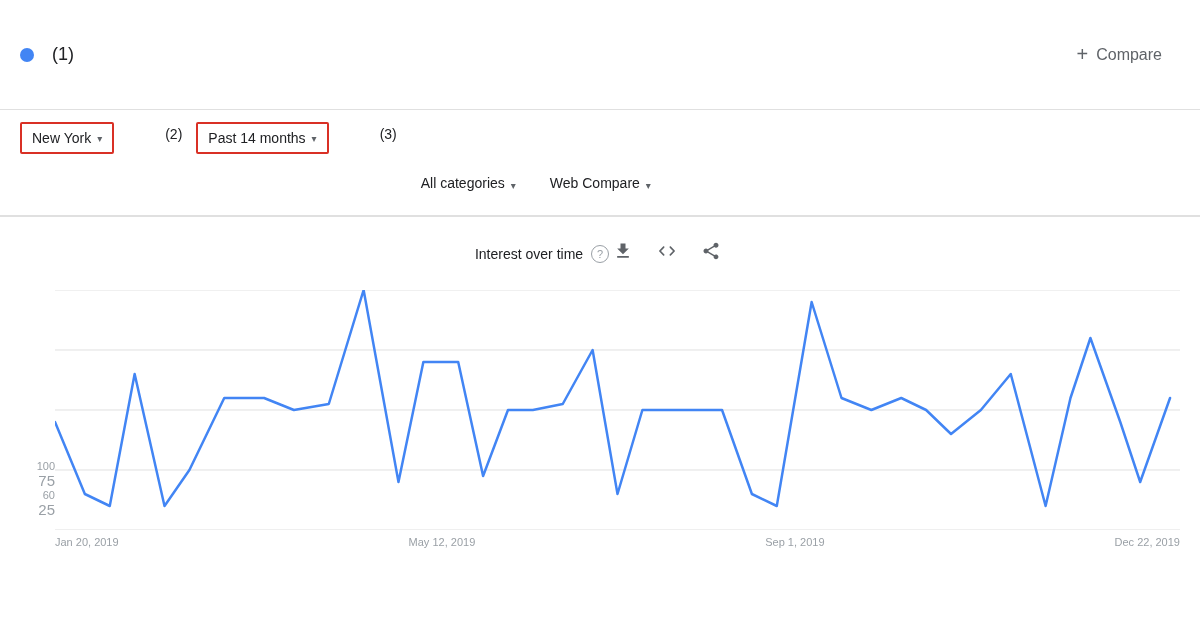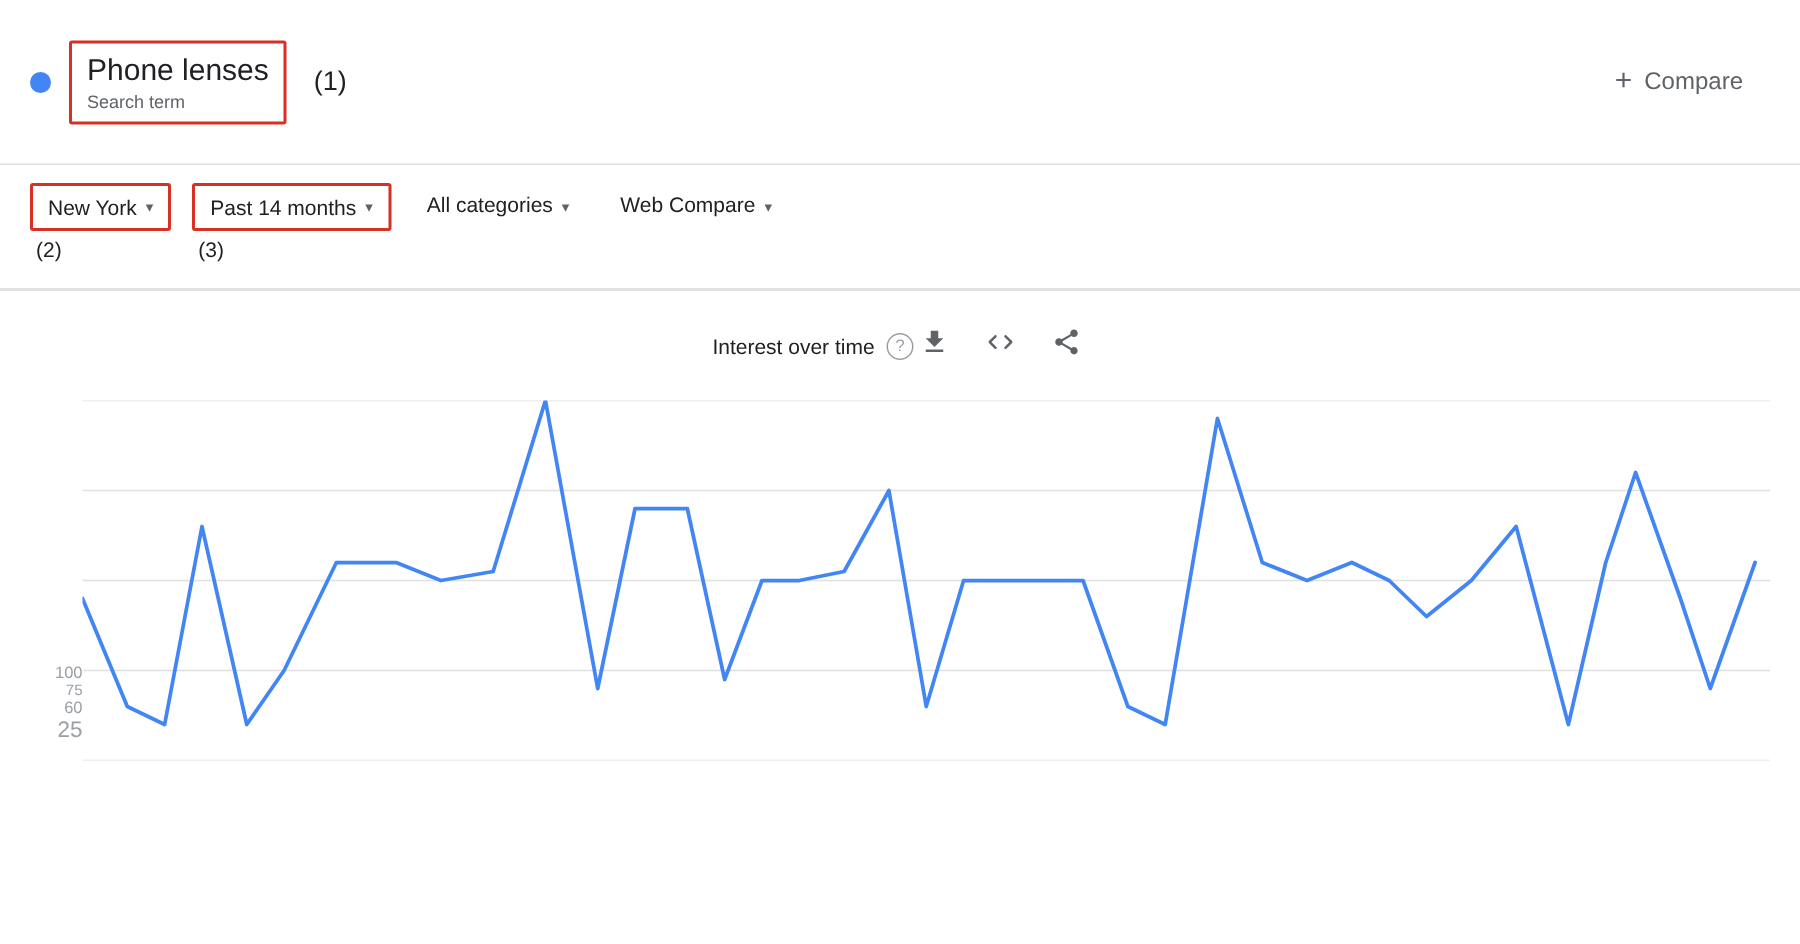--- a/index.html
+++ b/index.html
@@ -68,22 +68,23 @@
       display: flex;
       align-items: flex-start;
       padding: 12px 20px 0 20px;
       gap: 14px;
       border-bottom: 2px solid #e0e0e0;
       padding-bottom: 18px;
       position: relative;
     }
     .filter-group {
       display: flex;
-      flex-direction: column;
+      flex-direction: row;
       align-items: flex-start;
+      gap: 47px;
     }
     .filter-btn {
       display: flex;
       align-items: center;
       gap: 6px;
       border: 2px solid #d93025;
       border-radius: 2px;
       padding: 6px 10px;
       background: none;
       cursor: pointer;
@@ -94,20 +95,21 @@
     .filter-btn-plain {
       display: flex;
       align-items: flex-end;
       gap: 6px;
       border: none;
       padding: 6px 10px;
       background: none;
       cursor: pointer;
       font-size: 14px;
       color: #202124;
+      margin-top: 47px;
     }
     .filter-label-num {
       font-size: 14px;
       font-weight: 500;
       color: #202124;
       margin-top: 4px;
       padding-left: 4px;
     }
     .chevron {
       font-size: 10px;
@@ -158,24 +160,20 @@
       font-size: 18px;
       padding: 4px;
     }
   </style>
 </head>
 <body>
 
 <div class="header">
   <div class="search-term-block">
     <div class="dot"></div>
-    <div class="term-box">
-      <div class="term-title">Phone lenses</div>
-      <div class="term-sub">Search term</div>
-    </div>
     <span class="label-num">(1)</span>
   </div>
 
   <button class="compare-btn">
     <span class="plus-icon">+</span>
     <span>Compare</span>
   </button>
 </div>
 
 <div class="filters-row">
@@ -232,21 +230,21 @@
             <path d="M18 16.08c-.76 0-1.44.3-1.96.77L8.91 12.7c.05-.23.09-.46.09-.7s-.04-.47-.09-.7l7.05-4.11c.54.5 1.25.81 2.04.81 1.66 0 3-1.34 3-3s-1.34-3-3-3-3 1.34-3 3c0 .24.04.47.09.7L8.04 9.81C7.5 9.31 6.79 9 6 9c-1.66 0-3 1.34-3 3s1.34 3 3 3c.79 0 1.5-.31 2.04-.81l7.12 4.16c-.05.21-.08.43-.08.65 0 1.61 1.31 2.92 2.92 2.92s2.92-1.31 2.92-2.92c0-1.61-1.31-2.92-2.92-2.92z"></path>
           </svg>
       </button>
     </div>
   </div>
 
   <div style="position:relative; display:flex; margin-top:10px;">
 
     <div style="display:flex; flex-direction:column; justify-content:flex-end; height:240px; width:35px; padding-bottom:0px; text-align:right;">
       <span style="font-size:11px;color:#9aa0a6;">100</span>
-      <span style="font-size:10px;color:#9aa0a6;">75</span>
+      <span style="font-size:15px;color:#9aa0a6;">75</span>
       <span style="font-size:11px;color:#9aa0a6;">60</span>
       <span style="font-size:15px;color:#9aa0a6;">25</span>
       <span style="font-size:11px;color:#9aa0a6;visibility:hidden;">0</span>
     </div>
 
     <div style="flex:1; position:relative;">
       <svg viewBox="0 0 1130 240" preserveAspectRatio="none" style="width:100%;height:240px;display:block;">
 
         <line x1="0" y1="0" x2="1130" y2="0" stroke="#e0e0e0" stroke-width="1"></line>
         <line x1="0" y1="60" x2="1130" y2="60" stroke="#e0e0e0" stroke-width="1"></line>
@@ -290,15 +288,21 @@
             960,84
             995,216
             1020,108
             1040,48
             1070,132
             1090,192
             1120,108
           "></polyline>
       </svg>
 
+      <div style="display:flex; justify-content:space-between; padding-top:6px; padding-left:0; padding-right:0;">
+        <span style="font-size:11px;color:#9aa0a6;">Jan 20, 2019</span>
+        <span style="font-size:11px;color:#9aa0a6;">May 12, 2019</span>
+        <span style="font-size:11px;color:#9aa0a6;">Sep 1, 2019</span>
+        <span style="font-size:11px;color:#9aa0a6;">Dec 22, 2019</span>
+      </div>
     </div>
   </div>
 </div>
 
 </body></html>

